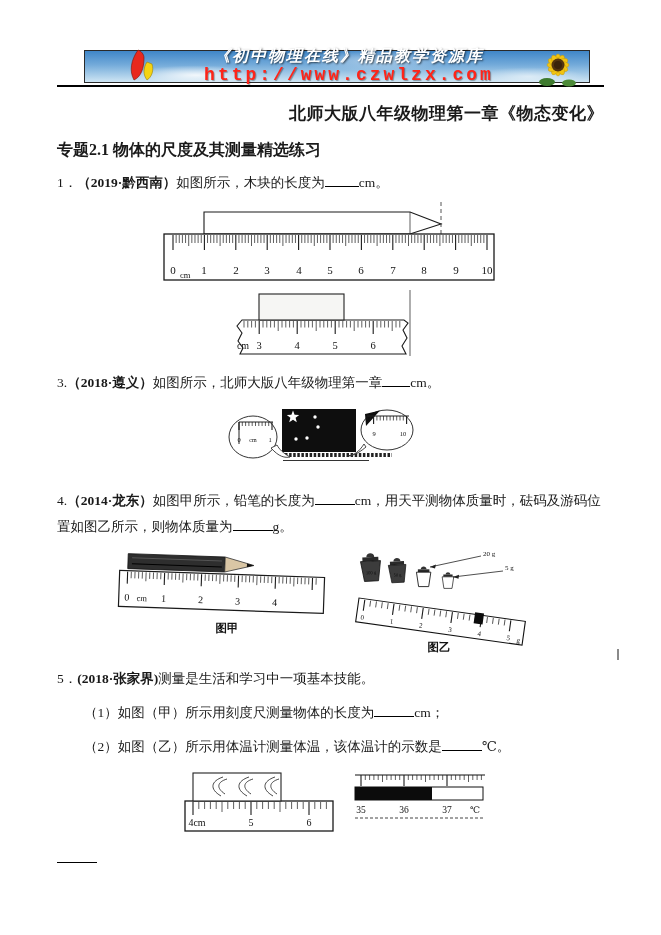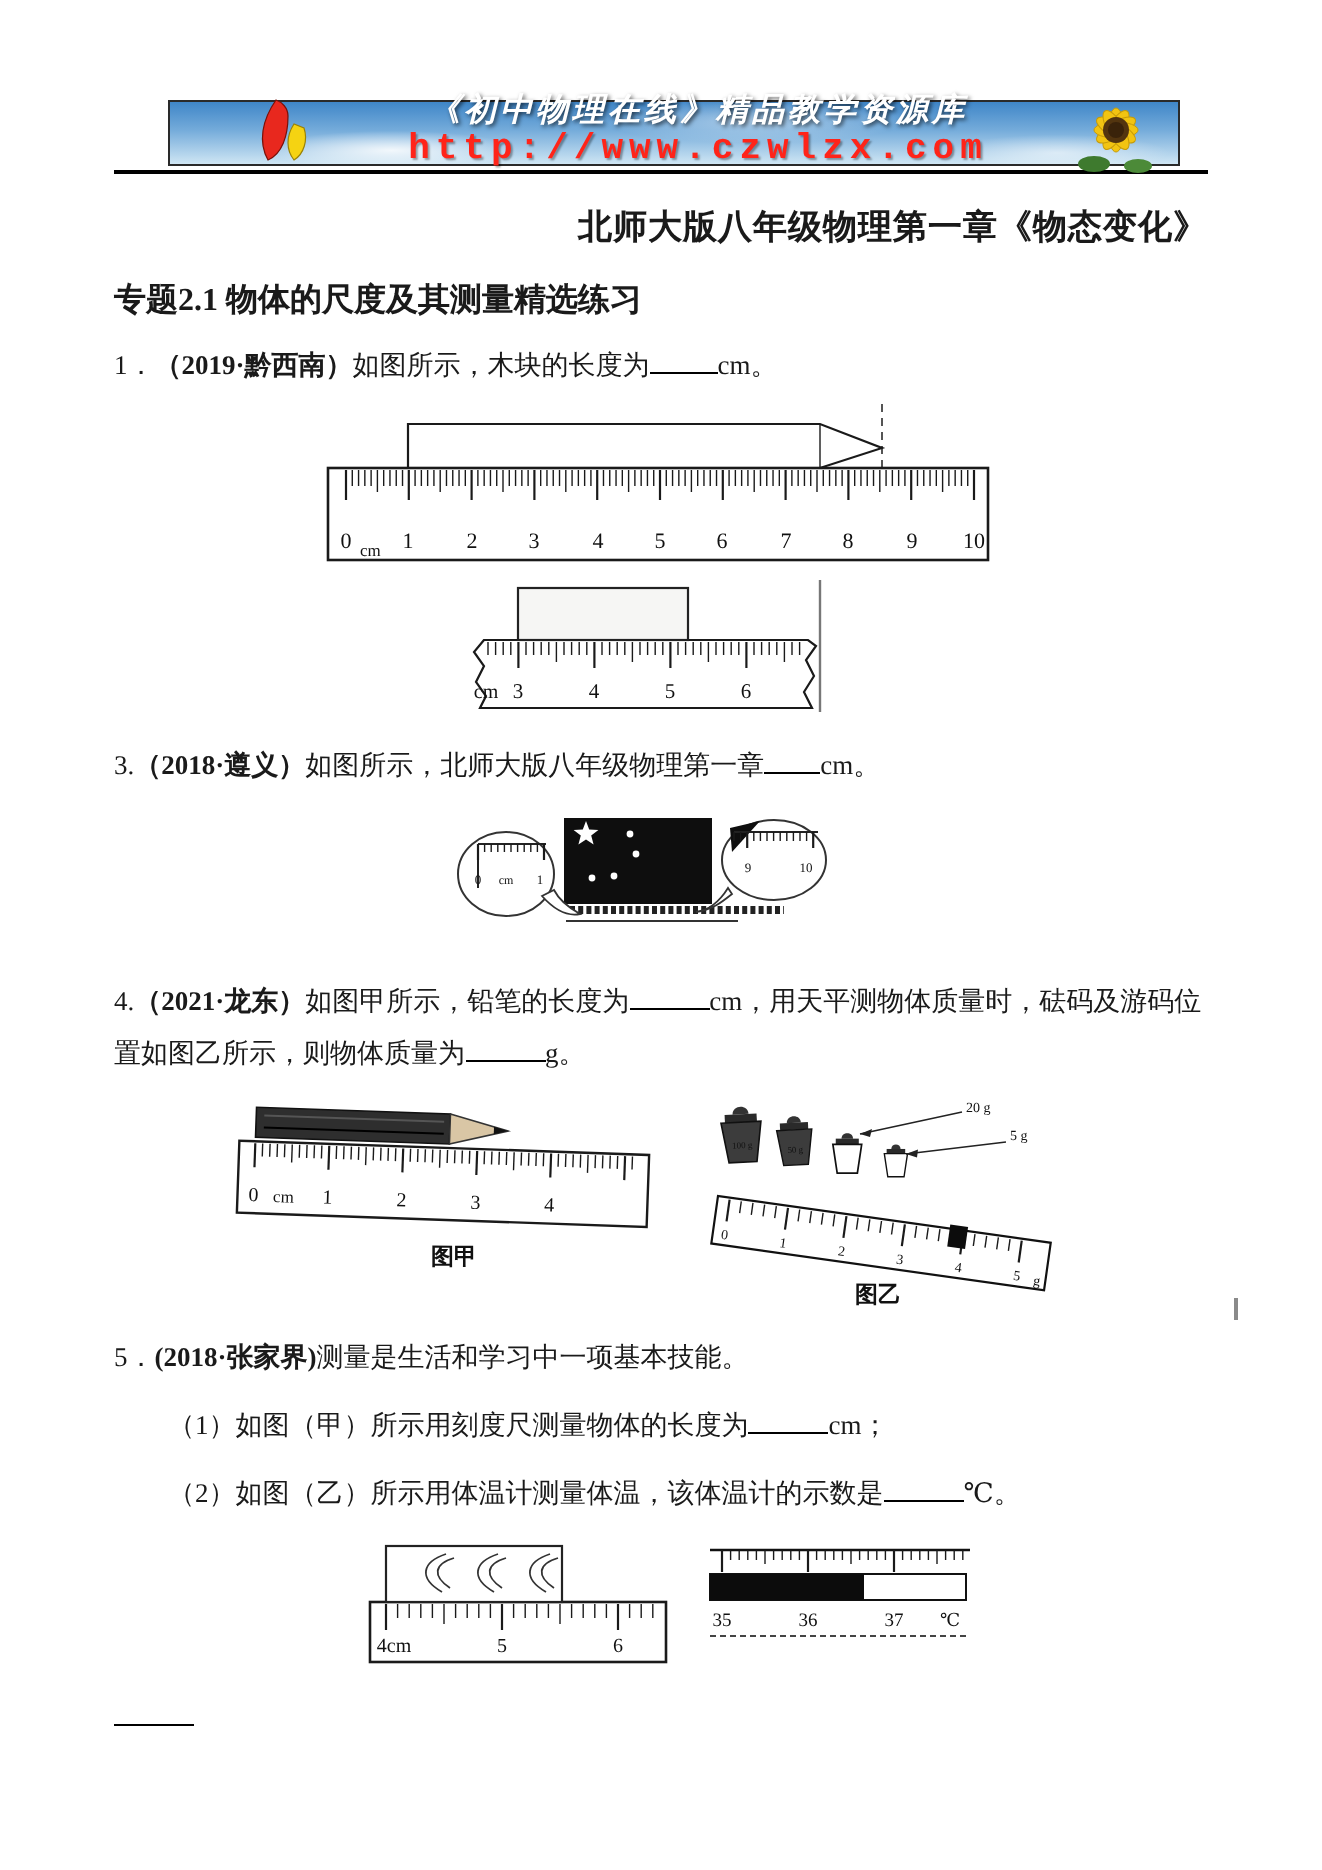--- a/index.html
+++ b/index.html
@@ -315,21 +315,21 @@
           <line x1="169.7" x2="169.7" y1="16" y2="20.5" stroke="#1a1a1a" stroke-width="0.7"></line>
           <line x1="173" x2="173" y1="16" y2="20.5" stroke="#1a1a1a" stroke-width="0.7"></line>
           <line x1="176.3" x2="176.3" y1="16" y2="20.5" stroke="#1a1a1a" stroke-width="0.7"></line>
           <line x1="179.6" x2="179.6" y1="16" y2="24" stroke="#1a1a1a" stroke-width="1.1"></line>
         </g>
       <text x="147" y="36" font-size="6.5" text-anchor="middle">9</text>
       <text x="176" y="36" font-size="6.5" text-anchor="middle">10</text>
     </svg>
   </div>
 
-  <p class="q" style="margin-top:12px"><span>4.</span><span class="qsrc">（2021·龙东）</span><span>如图甲所示，铅笔的长度为</span><span class="blank w40"></span><span>cm，</span><span>用天平测物体质量时，砝码及游码位置如图乙所示，则物体质量为</span><span class="blank w40"></span><span>g。</span></p>
+  <p class="q" style="margin-top:12px"><span>4.</span><span class="qsrc">（2014·龙东）</span><span>如图甲所示，铅笔的长度为</span><span class="blank w40"></span><span>cm，</span><span>用天平测物体质量时，砝码及游码位置如图乙所示，则物体质量为</span><span class="blank w40"></span><span>g。</span></p>
 
   <div class="figrow4">
     <div class="fig">
       <svg width="230" height="92" viewBox="0 0 230 92">
         <g transform="rotate(2 115 46)">
           <rect x="10" y="28" width="205" height="36" fill="#fff" stroke="#1a1a1a" stroke-width="1.2"></rect>
           <g>
               <line x1="18" x2="18" y1="29" y2="41" stroke="#1a1a1a" stroke-width="1.1"></line>
               <line x1="21.7" x2="21.7" y1="29" y2="35.5" stroke="#1a1a1a" stroke-width="0.7"></line>
               <line x1="25.4" x2="25.4" y1="29" y2="35.5" stroke="#1a1a1a" stroke-width="0.7"></line>

